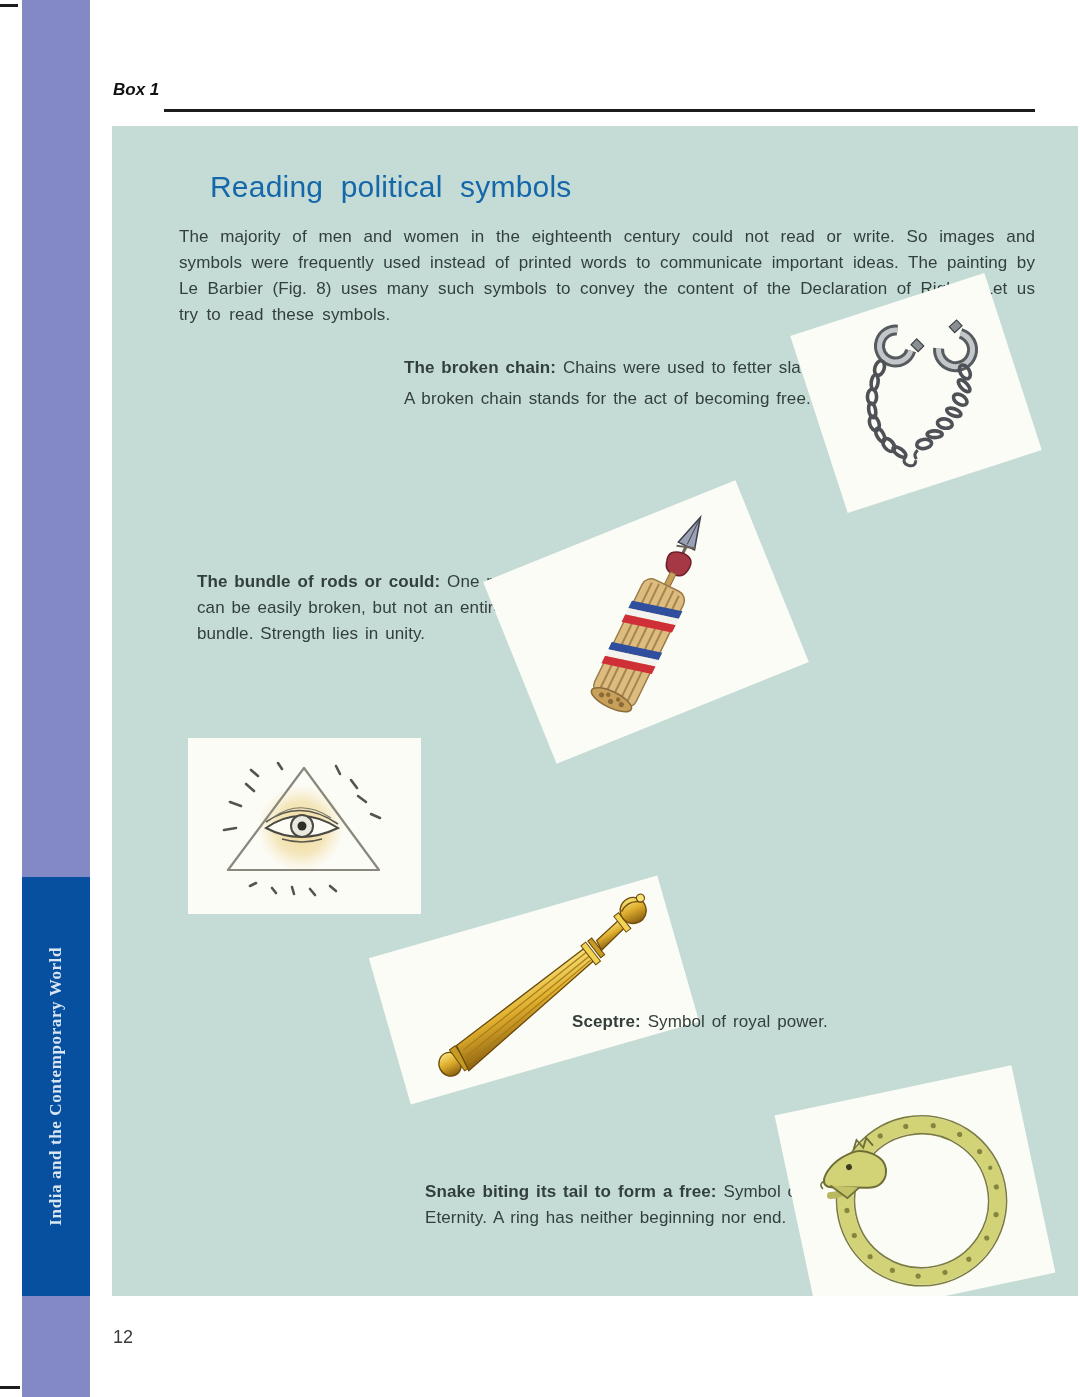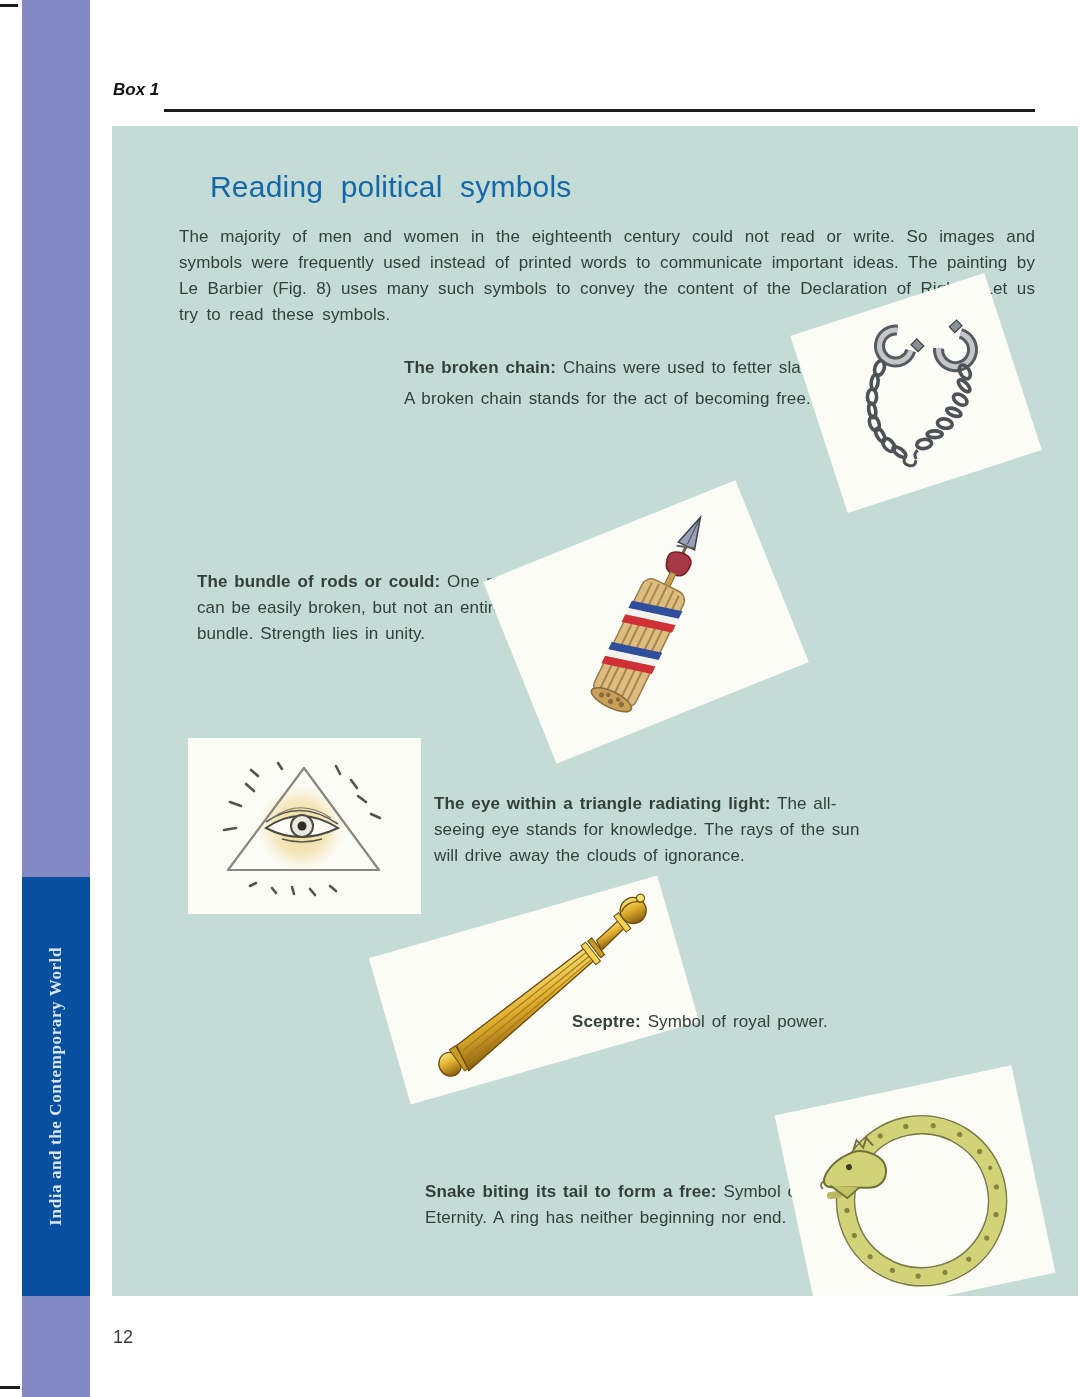--- a/index.html
+++ b/index.html
@@ -193,24 +193,20 @@
         </g>
 
         <path d="M78,90 Q112,66 150,90 Q112,108 78,90 Z" fill="#fdfdf6" stroke="#4a4a42" stroke-width="2"></path>
         <circle cx="114" cy="88" r="11" fill="#e9e9df" stroke="#4a4a42" stroke-width="2"></circle>
         <circle cx="114" cy="88" r="4.5" fill="#2e2e28"></circle>
         <path d="M78,84 Q112,60 150,86" fill="none" stroke="#5a584e" stroke-width="1.6"></path>
         <path d="M86,79 Q113,60 143,80" fill="none" stroke="#7a786a" stroke-width="1.2"></path>
         <path d="M94,101 Q114,107 134,101" fill="none" stroke="#5a584e" stroke-width="1.4"></path>
       </svg>
     </div>
-    <div class="caption" id="cap-eye">
-      <span class="lbl">The eye within a triangle radiating light:</span>
-      <span>The all-seeing eye stands for knowledge. The rays of the sun will drive away the clouds of ignorance.</span>
-    </div>
 
     <div class="card" id="card-sceptre">
       <svg viewBox="0 0 300 152" xmlns="http://www.w3.org/2000/svg">
         <defs>
           <linearGradient id="gold" x1="0" y1="0" x2="0" y2="1">
             <stop offset="0%" stop-color="#f7e27a"></stop>
             <stop offset="45%" stop-color="#dfae2e"></stop>
             <stop offset="100%" stop-color="#8a5f10"></stop>
           </linearGradient>
         </defs>

